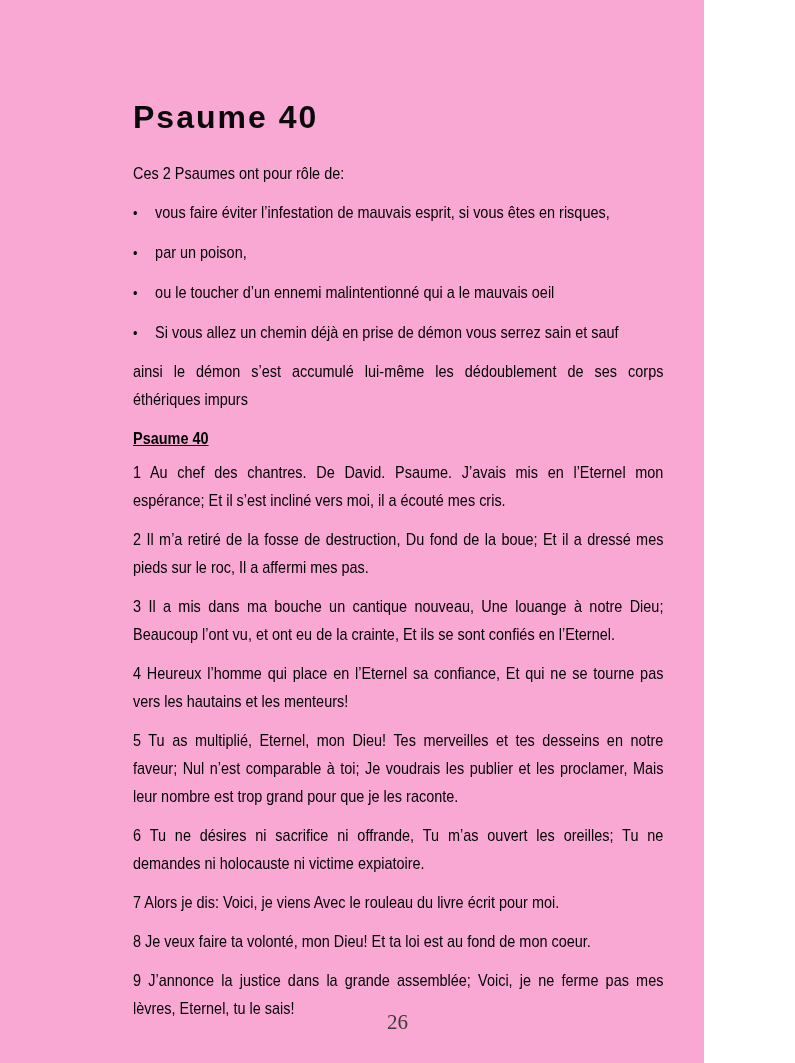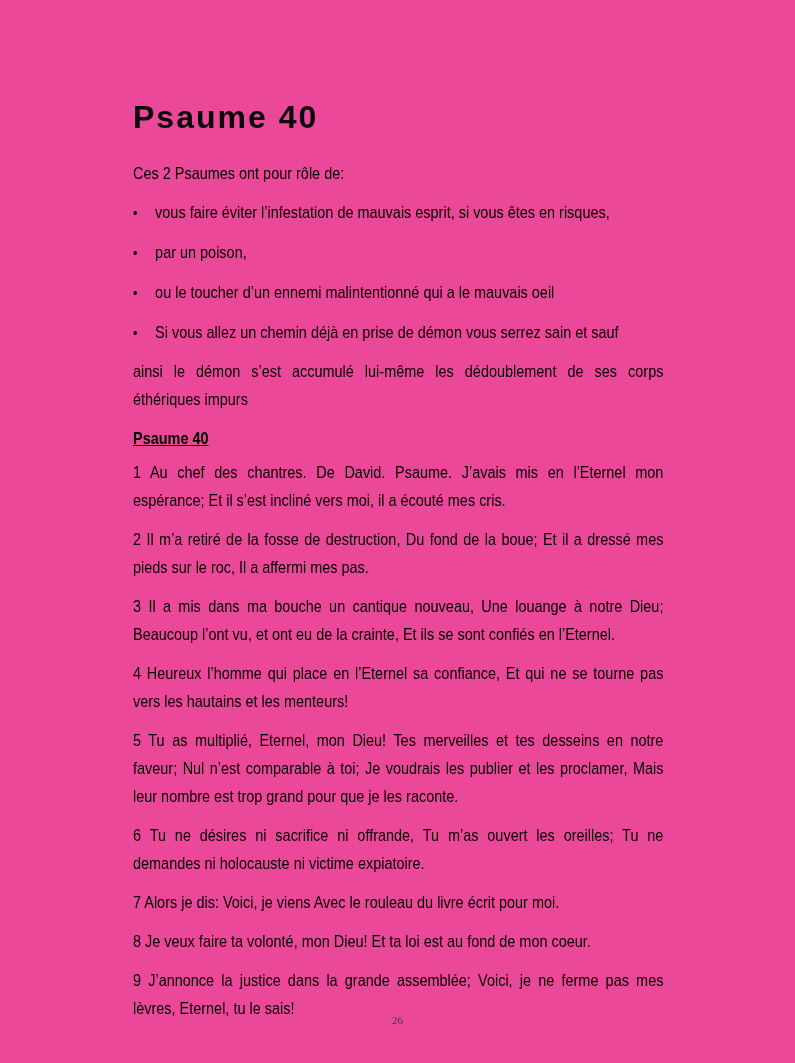--- a/index.html
+++ b/index.html
@@ -2,23 +2,23 @@
 <html><head>
 <meta charset="utf-8">
 <style>
   html, body {
     margin: 0;
     padding: 0;
     background: #ffffff;
   }
   .page {
     position: relative;
-    width: 795px;
+    width: 704px;
     height: 1063px;
-    background: #ec4899;
+    background: #f9a8d4;
     overflow: hidden;
     font-family: "Liberation Sans", sans-serif;
     color: #000000;
   }
   .content {
     position: absolute;
     left: 133px;
     top: 100px;
     width: 530px;
   }
@@ -78,21 +78,21 @@
   }
   .footer {
     position: absolute;
     left: 0;
     top: 1010px;
     width: 795px;
     text-align: center;
   }
   .page-number {
     font-family: "Liberation Serif", serif;
-    font-size: 11px;
+    font-size: 21px;
     color: #3c3c3c;
   }
 </style>
 </head>
 <body>
 
 <div class="page">
   <div class="content">
 
     <h1 class="doc-title">Psaume 40</h1>

